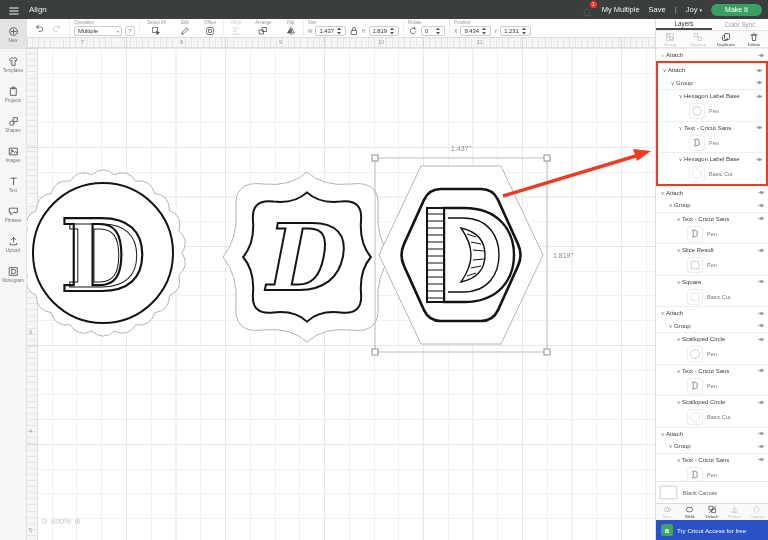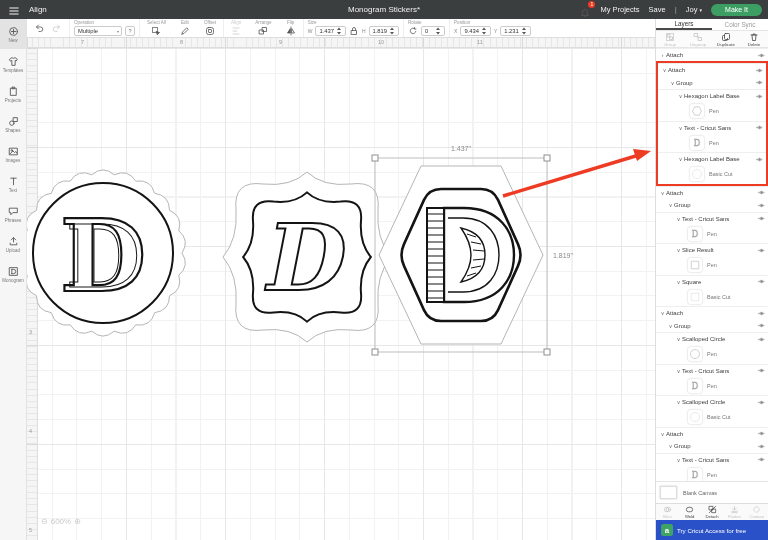--- a/index.html
+++ b/index.html
@@ -106,31 +106,30 @@
 </head>
 <body>
 
 <header class="topbar">
   <span class="burger tbico">
       <svg viewBox="0 0 20 20" width="12" height="12" fill="none" stroke="currentColor" stroke-width="1.6" stroke-linecap="round" stroke-linejoin="round">
         <path d="M3 5h14M3 10h14M3 15h14"></path>
       </svg>
     </span>
   <span class="canvas-label">Align</span>
-  <span class="title">Monogram Stickers*</span>
   <span class="right">
     <span class="bell-wrap">
       <span class="tbico">
           <svg viewBox="0 0 20 20" width="10" height="10" fill="none" stroke="currentColor" stroke-width="1.6" stroke-linecap="round" stroke-linejoin="round">
             <path d="M10 3a5 5 0 0 1 5 5v4l2 3H3l2-3V8a5 5 0 0 1 5-5Z M8.5 16a1.5 1.5 0 0 0 3 0"></path>
           </svg>
         </span>
       <span class="badge">1</span>
     </span>
-    <span class="top-link">My Projects</span>
+    <span class="top-link">My Multiple</span>
     <span class="top-link">Save</span>
     <span class="divider-v">|</span>
     <span class="top-link"><span>Joy</span> <span style="font-size:5px">▾</span></span>
     <button class="makeit">Make It</button>
   </span>
 </header>
 
 <div class="toolbar">
   <span class="undoredo">
     <span class="tbico">

